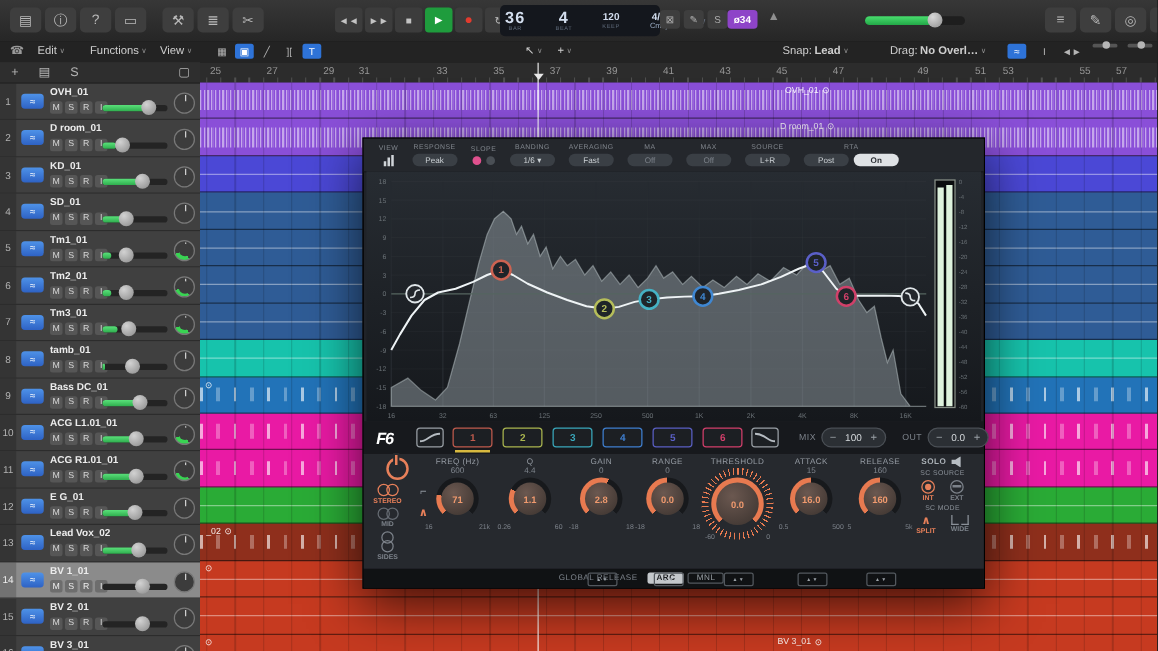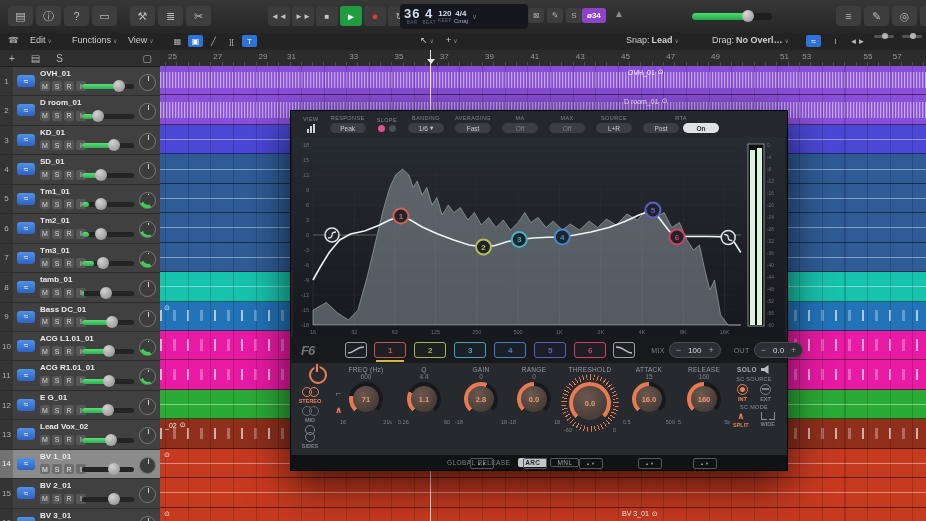--- a/index.html
+++ b/index.html
@@ -6,21 +6,21 @@
   .app{position:relative;width:926px;height:521px;overflow:hidden;background:#2d2d2d;
        font-family:"Liberation Sans","DejaVu Sans",sans-serif;user-select:none}
   
   .tb1{position:absolute;left:0;top:0;width:100%;height:33px;background:linear-gradient(#373737,#262626);border-bottom:1px solid #151515}
   .tbg{position:absolute;top:6px;display:flex;gap:3px}
   .tbtn{width:25px;height:20px;border-radius:4px;background:#3e3e3e;color:#b9b9b9;font-size:11px;display:flex;align-items:center;justify-content:center}
   .transport{position:absolute;left:268px;top:6px;display:flex;gap:2px}
   .tpbtn{width:22px;height:20px;border-radius:3px;background:#3c3c3c;color:#c3c3c3;font-size:8px;display:flex;align-items:center;justify-content:center}
   .tpbtn.play{background:#1f9c3d;color:#fff;font-size:10px}
   .tpbtn.rec{color:#e23b2e;font-size:11px}
-  .lcd{position:absolute;left:400px;top:4px;width:120px;height:25px;background:#14171d;border-radius:4px;display:flex;align-items:center;padding:0 4px;gap:2px}
+  .lcd{position:absolute;left:400px;top:4px;width:120px;height:25px;background:#14171d;border-radius:4px;display:flex;align-items:center;padding:0 4px;gap:24px}
   .lcd .col{display:flex;flex-direction:column;align-items:center;line-height:1}
   .lcd .big{font-size:13px;font-weight:bold;color:#d3deee;letter-spacing:1px}
   .lcd .sub{font-size:4.5px;color:#5d6878;margin-top:1px;letter-spacing:.5px}
   .lcd .md{font-size:8px;font-weight:bold;color:#d3deee}
   .lcd .key{font-size:6px;color:#9fb0c8}
   .lcd .chev{color:#6a7484;font-size:7px;margin-left:2px}
   .modes{position:absolute;left:528px;top:8px;display:flex;gap:3px}
   .mdbtn{width:16px;height:15px;border-radius:3px;background:#3e3e3e;color:#b0b0b0;font-size:8px;display:flex;align-items:center;justify-content:center}
   .badge{position:absolute;left:582px;top:8px;height:15px;padding:0 5px;border-radius:3px;background:#8e44c8;color:#fff;font-size:8px;font-weight:bold;display:flex;align-items:center}
   .metro{position:absolute;left:614px;top:8px;color:#8f8f8f;font-size:10px}
@@ -79,21 +79,21 @@
   .rta-l{font-size:5.5px;color:#80868d;letter-spacing:.4px}
   .rta-row{display:flex;align-items:center;gap:4px}
   .pill{min-width:26px;height:10px;border-radius:5px;background:#3a3f45;color:#ccd1d5;font-size:6.5px;display:flex;align-items:center;justify-content:center;padding:0 5px;gap:2px}
   .pill.dim{color:#7c828a}
   .pill.on{background:#dfe2e5;color:#2b2e33;font-weight:bold}
   .viewic{display:flex;align-items:flex-end;gap:1px;height:9px}
   .viewic i{display:block;width:2px;background:#cfd4d8}
   .dot{width:7px;height:7px;border-radius:50%}
   .graph{position:absolute;left:2px;top:26px;width:492px;height:200px}
   .strip{position:absolute;left:0;top:226px;right:0;height:26px;background:#17191d;border-bottom:1px solid #0d0f12;display:flex;align-items:center;padding:0 8px}
-  .logo{font-size:13px;font-weight:bold;font-style:italic;color:#737373;margin:0 28px 0 2px;letter-spacing:-1px}
+  .logo{font-size:13px;font-weight:bold;font-style:italic;color:#ffffff;margin:0 16px 0 2px;letter-spacing:-1px}
   .fbtn{width:27px;height:14px;border:1px solid #9aa0a6;border-radius:3px;display:flex;align-items:center;justify-content:center;margin:0 3px;background:#1c1f23}
   .bb{width:30px;height:14px;border:1px solid;border-radius:3px;font-size:8px;font-weight:bold;display:flex;align-items:center;justify-content:center;margin:0 4px;position:relative;background:#1c1f23}
   .bb.sel::after{content:"";position:absolute;left:1px;right:1px;bottom:-5px;height:2px;background:#d8b93f}
   .mixg{display:flex;align-items:center;gap:4px;margin-left:13px}
   .lbl7{font-size:7px;color:#7c828a;letter-spacing:.4px}
   .pbox{display:flex;align-items:center;gap:7px;border:1px solid #4a4f55;background:#2b2f34;border-radius:8px;height:14px;padding:0 6px;font-size:8px;color:#d4d8db}
   .pm{color:#9aa0a6;font-size:9px;line-height:1}
   .controls{position:absolute;left:0;top:252px;right:0;height:92px;background:#26292e}
   .kg{position:absolute;top:3px;width:56px;display:flex;flex-direction:column;align-items:center}
   .kl{font-size:6.5px;color:#959ba3;letter-spacing:.3px;white-space:nowrap}
@@ -531,21 +531,21 @@
         <b style="left: 98.6px;">29</b>
         <b style="left: 127px;">31</b>
         <b style="left: 189.2px;">33</b>
         <b style="left: 234.5px;">35</b>
         <b style="left: 279.8px;">37</b>
         <b style="left: 325.1px;">39</b>
         <b style="left: 370.4px;">41</b>
         <b style="left: 415.7px;">43</b>
         <b style="left: 461px;">45</b>
         <b style="left: 506.3px;">47</b>
-        <b style="left: 551px;">49</b>
+        <b style="left: 574px;">49</b>
         <b style="left: 620px;">51</b>
         <b style="left: 642.2px;">53</b>
         <b style="left: 687.5px; padding-left: 16px;">55</b>
         <b style="left: 732.8px;">57</b>
       </div>
     <div class="lanes" id="lanes">
         <div class="lane" style="background: rgb(138, 79, 216);">
           <div class="wv dense"></div>
           <span class="lane-label" style="left: 468px;">
             <span>OVH_01</span>

